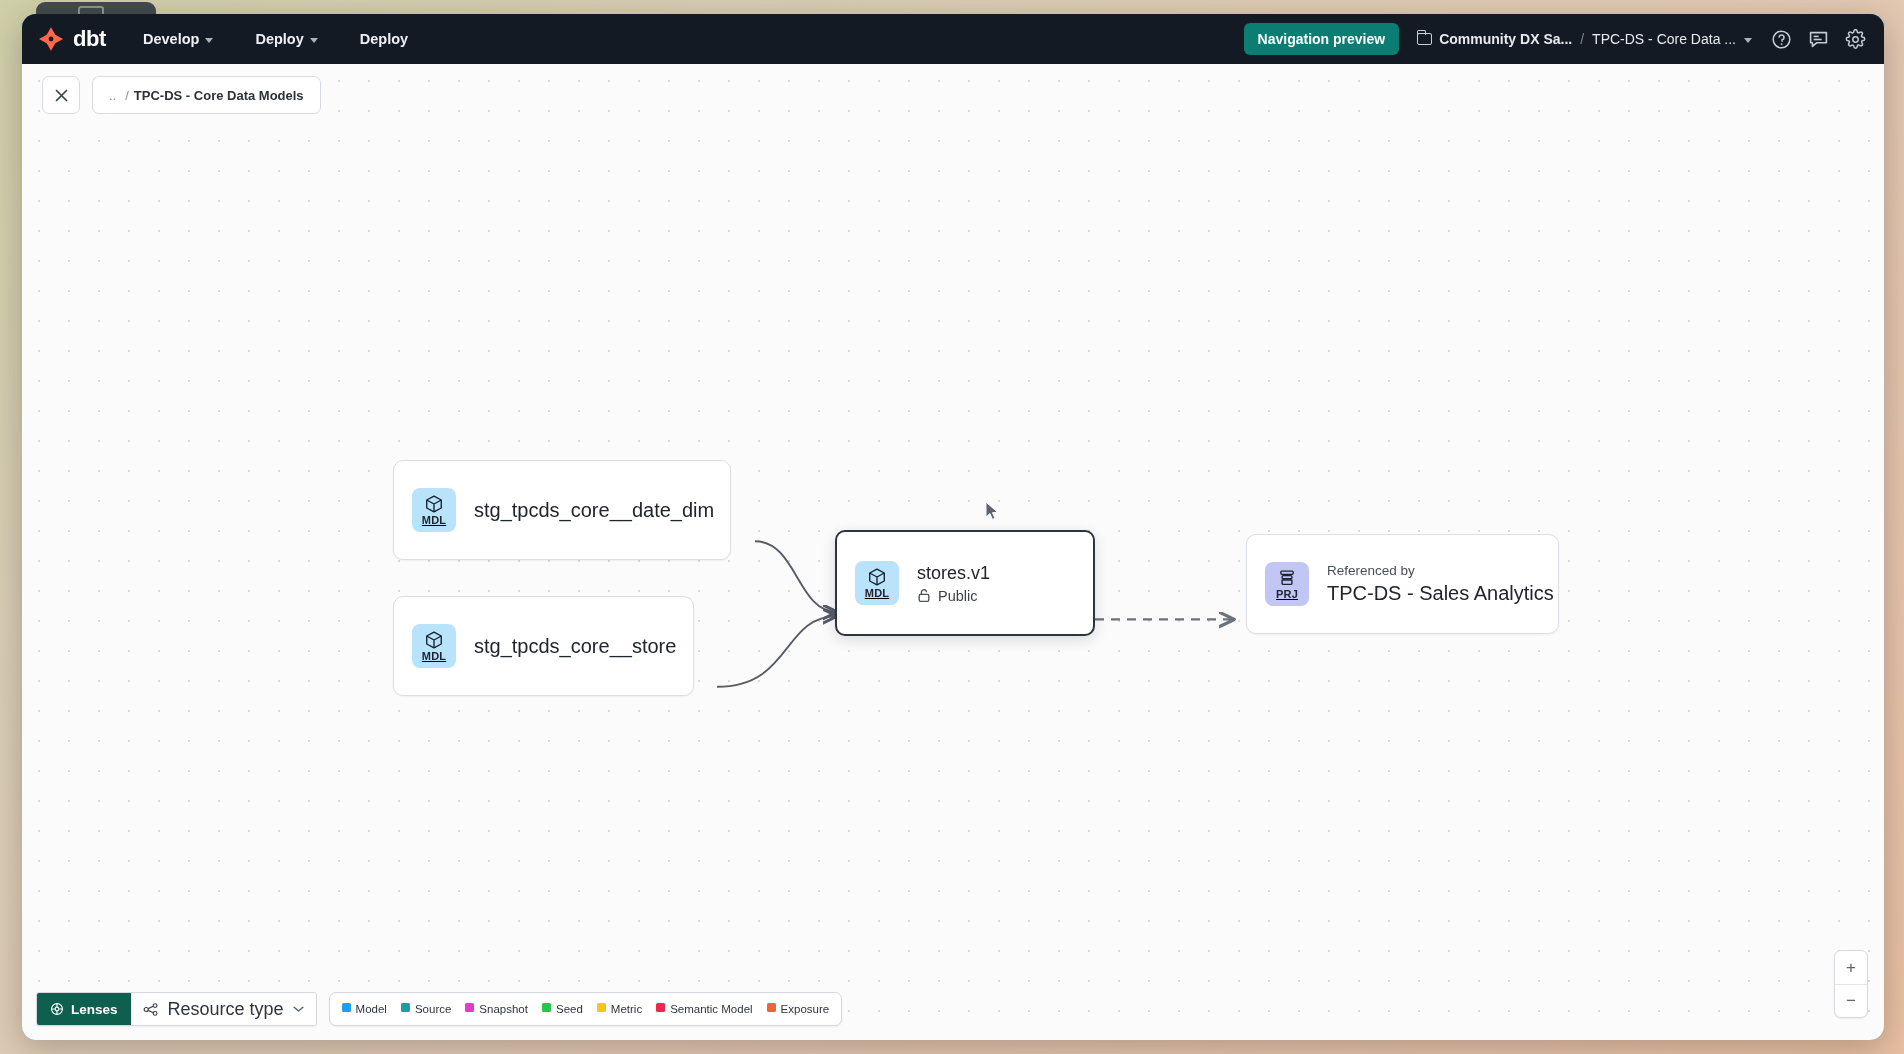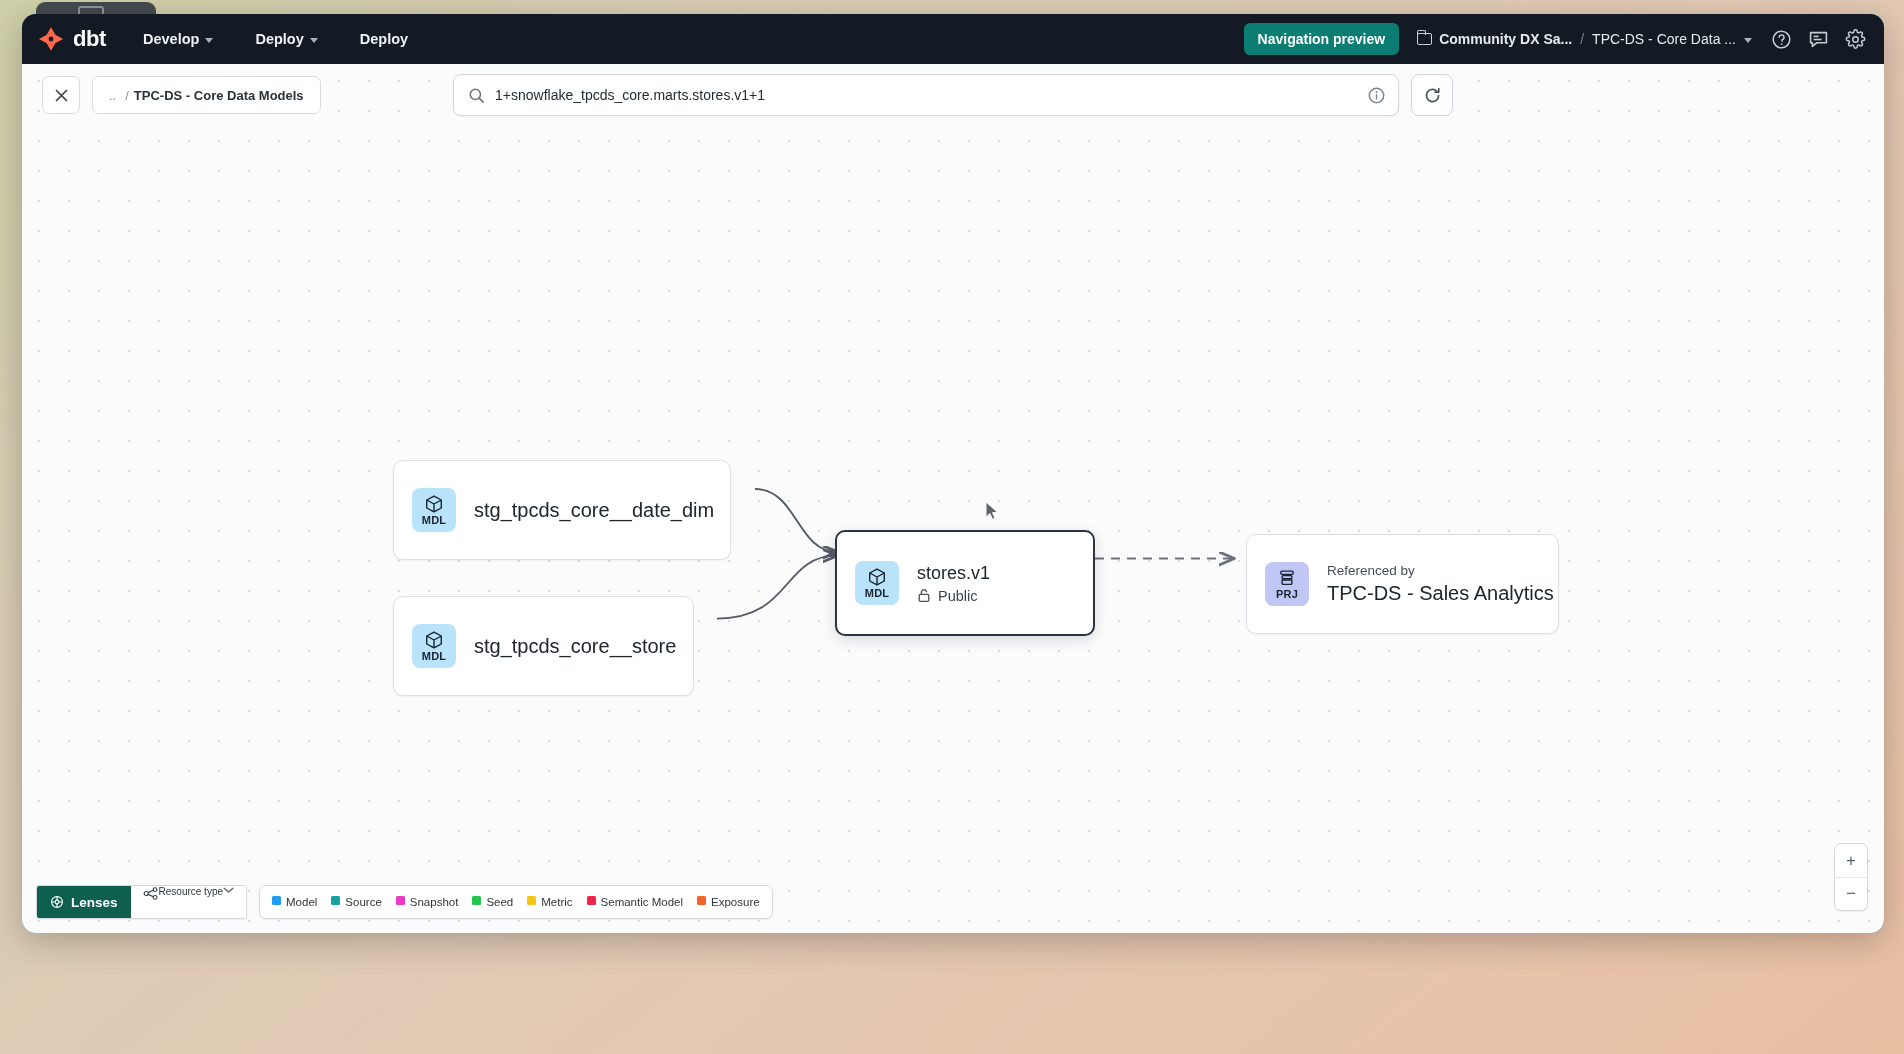--- a/index.html
+++ b/index.html
@@ -39,21 +39,21 @@
     width:8px;height:8px;
     border-left:2px solid #8b9099;
     border-bottom:2px solid #8b9099;
     transform:rotate(-45deg);
   }
 
   
   .app-window {
     position: absolute;
     left: 22px; top: 14px;
-    width: 1862px; height: 919px;
+    width: 1862px; height: 1026px;
     background: #0ea5e9;
     border-radius: 14px;
     overflow: hidden;
     box-shadow: 0 8px 34px rgba(0,0,0,.24);
     display: flex;
     flex-direction: column;
   }
 
   
   .navbar {
@@ -231,20 +231,21 @@
     box-shadow: 0 4px 14px rgba(16,24,40,.14);
   }
   .node-badge {
     width: 44px; height: 44px;
     border-radius: 8px;
     display: flex; flex-direction: column;
     align-items: center; justify-content: center;
     gap: 1px;
     flex: 0 0 44px;
     margin-right: 18px;
+    text-decoration: underline;
   }
   .badge-mdl { background: #b9e2fb; }
   .badge-prj { background: #c2c6f5; }
   .badge-abbr { font-size: 11px; font-weight: 700; color: #1c2430; letter-spacing: .2px; line-height: 1; }
   .node-text { display: flex; flex-direction: column; gap: 4px; min-width: 0; }
   .node-title { font-size: 20px; color: #20262e; white-space: nowrap; }
   .node-title.big { font-size: 18px; }
   .node-sub-small { font-size: 13.5px; color: #474e57; white-space: nowrap; }
   .node-sub-bold { font-size: 20px; color: #20262e; font-weight: 400; white-space: nowrap; }
   .access-row { display: flex; align-items: center; gap: 7px; }
@@ -273,23 +274,23 @@
   }
   .lens-btn {
     background: #0e5f4e;
     color: #fff;
     display: flex; align-items: center; gap: 7px;
     padding: 0 13px;
     font-size: 13.5px; font-weight: 600;
     cursor: pointer;
   }
   .restype-btn {
-    display: flex; 
+    display: flex; align-items: center; gap: 9px;
     padding: 0 12px;
-    font-size: 10px; color: #2f353c;
+    font-size: 18px; color: #2f353c;
     cursor: pointer;
     background: #fff;
   }
   .legend {
     height: 34px;
     background: #fff;
     border: 1px solid #d5d9de;
     border-radius: 7px;
     display: flex;
     align-items: center;
@@ -403,40 +404,20 @@
           <path d="M3.5 3.5 L13.5 13.5 M13.5 3.5 L3.5 13.5"></path>
         </svg>
       </div>
       <div class="bc-chip">
         <span class="dots">..</span>
         <span class="slash">/</span>
         <span class="chip-name">TPC-DS - Core Data Models</span>
       </div>
     </div>
 
-    <div class="tb-center">
-      <div class="search-wrap">
-        <svg width="17" height="17" viewBox="0 0 18 18" fill="none" stroke="#6d747c" stroke-width="1.7">
-          <circle cx="7.8" cy="7.8" r="5.4"></circle>
-          <path d="M11.8 11.8 L16 16" stroke-linecap="round"></path>
-        </svg>
-        <input class="search-input" type="text" value="1+snowflake_tpcds_core.marts.stores.v1+1" style="">
-        <svg width="19" height="19" viewBox="0 0 20 20" fill="none" stroke="#7b828a" stroke-width="1.5">
-          <circle cx="10" cy="10" r="7.6"></circle>
-          <path d="M10 6.2v.3" stroke-linecap="round" stroke-width="1.9"></path>
-          <path d="M10 9.1v4.6" stroke-linecap="round"></path>
-        </svg>
-      </div>
-      <div class="refresh-btn">
-        <svg width="19" height="19" viewBox="0 0 20 20" fill="none" stroke="#4b525a" stroke-width="1.7">
-          <path d="M16.4 10a6.4 6.4 0 1 1-1.95-4.6" stroke-linecap="round"></path>
-          <path d="M16.6 2.6v3.9h-3.9" stroke-linecap="round" stroke-linejoin="round"></path>
-        </svg>
-      </div>
-    </div>
   </div>
 
   <div class="canvas">
     <div class="graph-layer">
 
       <svg class="edges-svg" viewBox="0 0 1862 912" preserveAspectRatio="none">
         <defs>
           <marker id="arrowSolid" markerWidth="9" markerHeight="9" refX="7.4" refY="3.4" orient="auto">
             <path d="M0,0 L7.6,3.4 L0,6.8" fill="none" stroke="#555c66" stroke-width="1.5" stroke-linecap="round" stroke-linejoin="round"></path>
           </marker>

